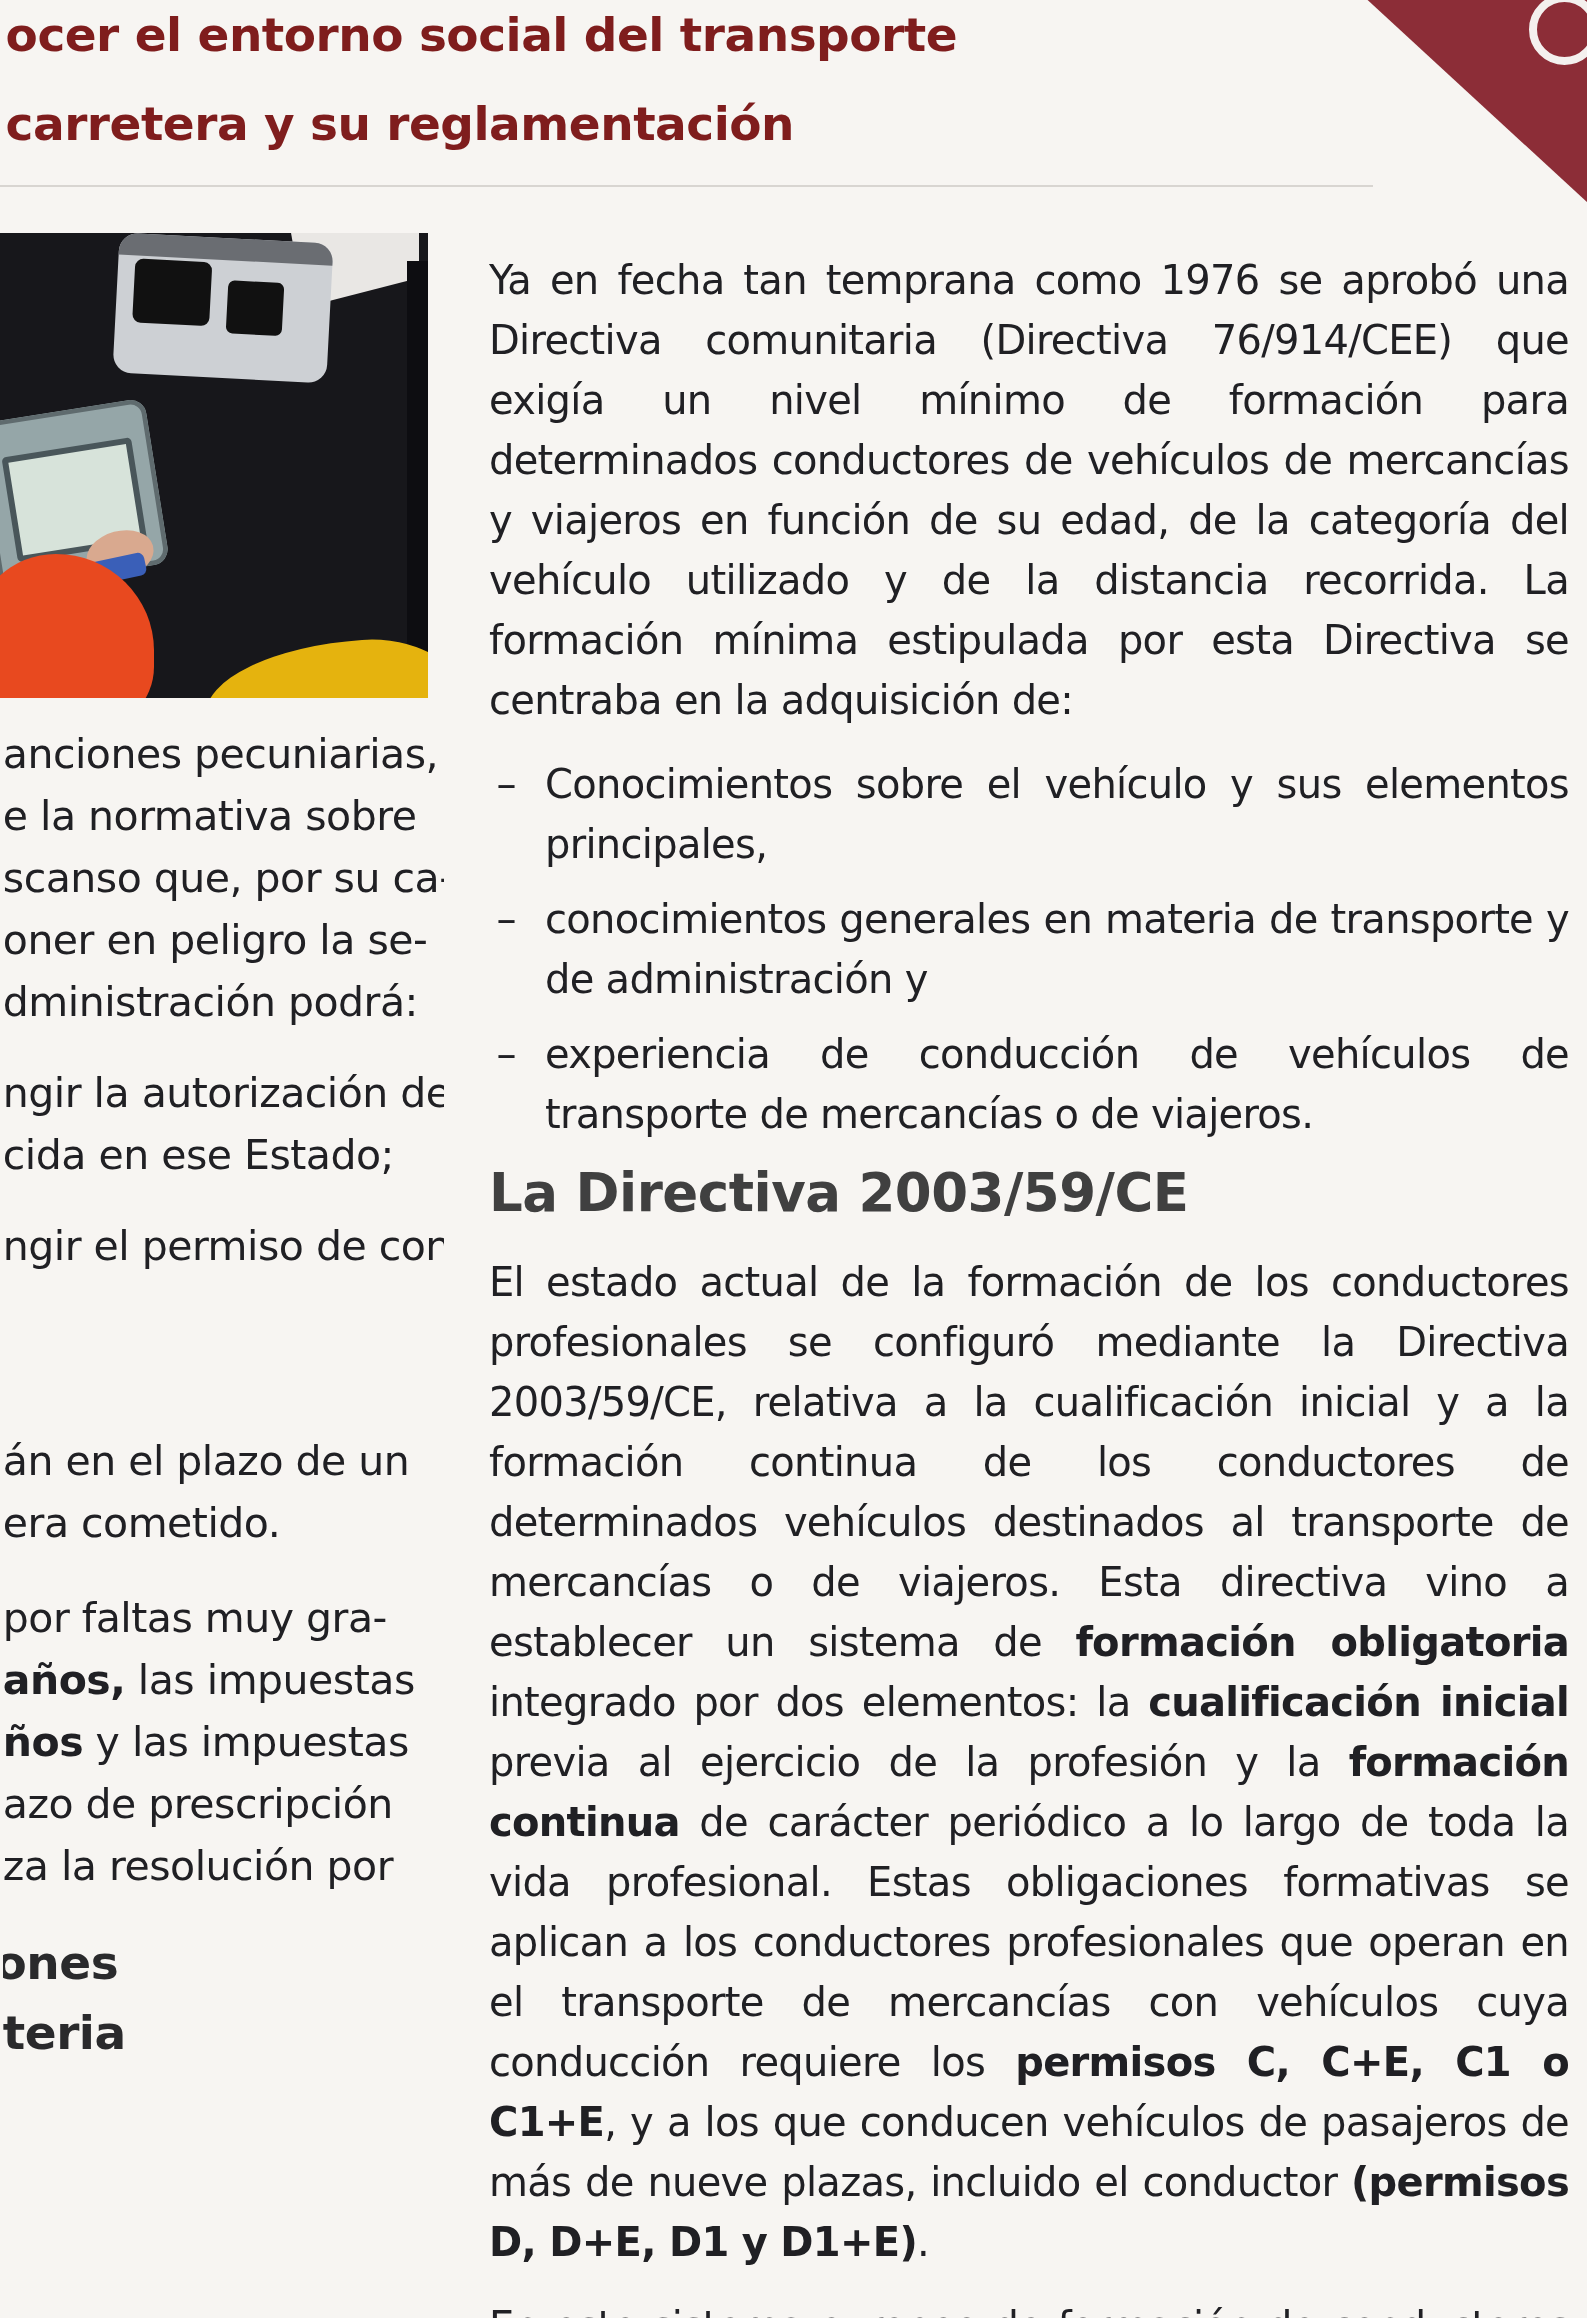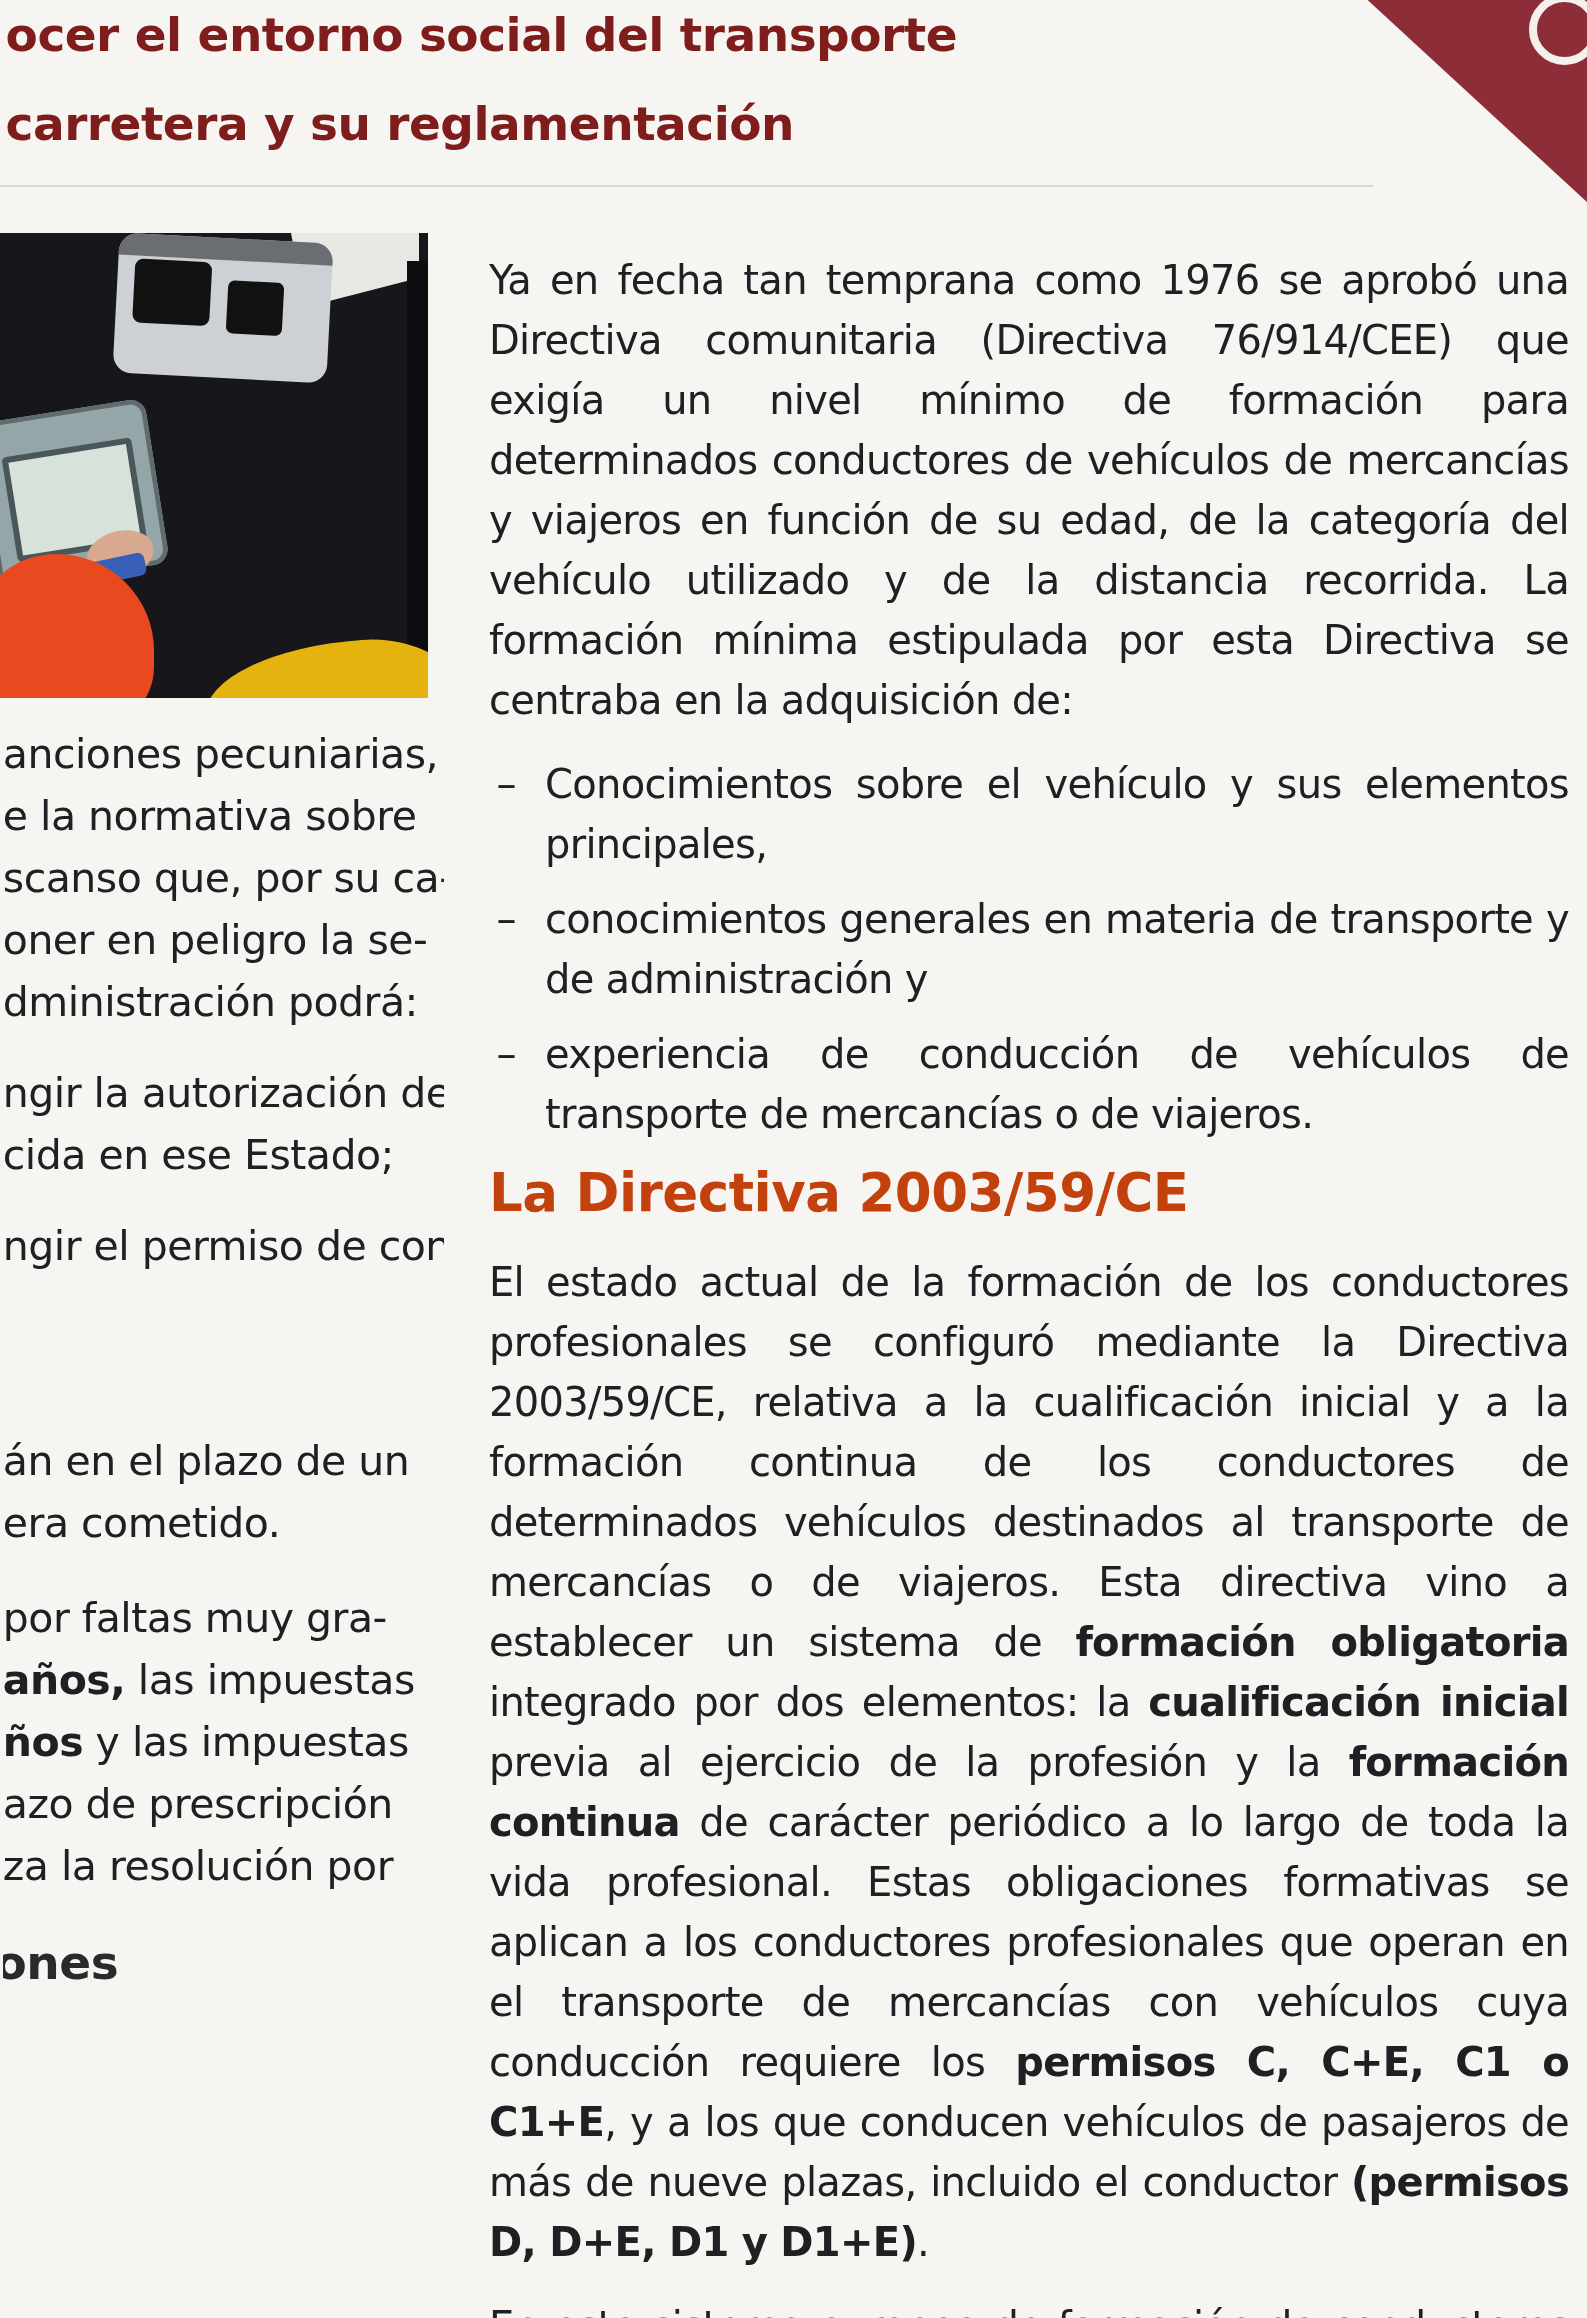--- a/index.html
+++ b/index.html
@@ -46,21 +46,21 @@
   
   .left-col{position:absolute;left:2.8px;top:723px;width:441px;overflow:hidden;}
   .lline{font-size:41px;line-height:62px;white-space:nowrap;letter-spacing:-0.5px;}
   .lhead{font-weight:700;font-size:47px;line-height:70px;color:#2a2a2c;letter-spacing:-0.5px;white-space:nowrap;}
   
   .right-col{position:absolute;left:489px;top:250px;width:1080px;}
   .para{font-size:40px;line-height:60px;letter-spacing:-0.7px;text-align:justify;margin:0 0 24px 0;}
   .bullet{font-size:40px;line-height:60px;letter-spacing:-0.7px;text-align:justify;
           position:relative;padding-left:56px;margin:0 0 15px 0;}
   .dash{position:absolute;left:7.4px;}
-  .rhead{font-size:53px;line-height:68px;font-weight:700;color:#c2410c;
+  .rhead{font-size:53px;line-height:68px;font-weight:700;color:#404040;
          margin:4.6px 0 25px 0;letter-spacing:-0.5px;}
   b{font-weight:700;margin-top:45px;}
 </style>
 </head>
 <body>
 
 <div class="hline" id="hl1">ocer el entorno social del transporte</div>
 <div class="hline" id="hl2">carretera y su reglamentación</div>
 <div class="header-rule"></div>
 
@@ -100,20 +100,21 @@
     <div class="lline">án en el plazo de un</div>
     <div class="lline">era cometido.</div>
     <div style="height: 33px;"></div>
     <div class="lline">por faltas muy gra-</div>
     <div class="lline"><b>años,</b> las impuestas</div>
     <div class="lline"><b>ños</b> y las impuestas</div>
     <div class="lline">azo de prescripción</div>
     <div class="lline">za la resolución por</div>
     <div style="height: 31px;"></div>
     <div class="lhead" style="margin-left: -8.3px;">ones</div>
+    <div class="lhead">teria</div>
     <div style="height: 181px;"></div>
   </div>
 
 <div class="right-col">
     <div class="para"><span>Ya en fecha tan temprana como 1976 se aprobó una Directiva comunitaria (Directiva 76/914/CEE) que exigía un nivel mínimo de formación para determinados conductores de vehículos de mercancías y viajeros en función de su edad, de la categoría del vehículo utilizado y de la distancia recorrida. La formación mínima estipulada por esta Directiva se centraba en la adquisición de:</span></div>
     <div class="bullet"><span class="dash">–</span><span>Conocimientos sobre el vehículo y sus elementos principales,</span></div>
     <div class="bullet"><span class="dash">–</span><span>conocimientos generales en materia de transporte y de administración y</span></div>
     <div class="bullet"><span class="dash">–</span><span>experiencia de conducción de vehículos de transporte de mercancías o de viajeros.</span></div>
     <div class="rhead"><span>La Directiva 2003/59/CE</span></div>
     <div class="para"><span>El estado actual de la formación de los conductores profesionales se configuró mediante la Directiva 2003/59/CE, relativa a la cualificación inicial y a la formación continua de los conductores de determinados vehículos destinados al transporte de mercancías o de viajeros. Esta directiva vino a establecer un sistema de </span><b>formación obligatoria</b><span> integrado por dos elementos: la </span><b>cualificación inicial</b><span> previa al ejercicio de la profesión y la </span><b>formación continua</b><span> de carácter periódico a lo largo de toda la vida profesional. Estas obligaciones formativas se aplican a los conductores profesionales que operan en el transporte de mercancías con vehículos cuya conducción requiere los </span><b>permisos C, C+E, C1 o C1+E</b><span>, y a los que conducen vehículos de pasajeros de más de nueve plazas, incluido el conductor </span><b>(permisos D, D+E, D1 y D1+E)</b><span>.</span></div>

